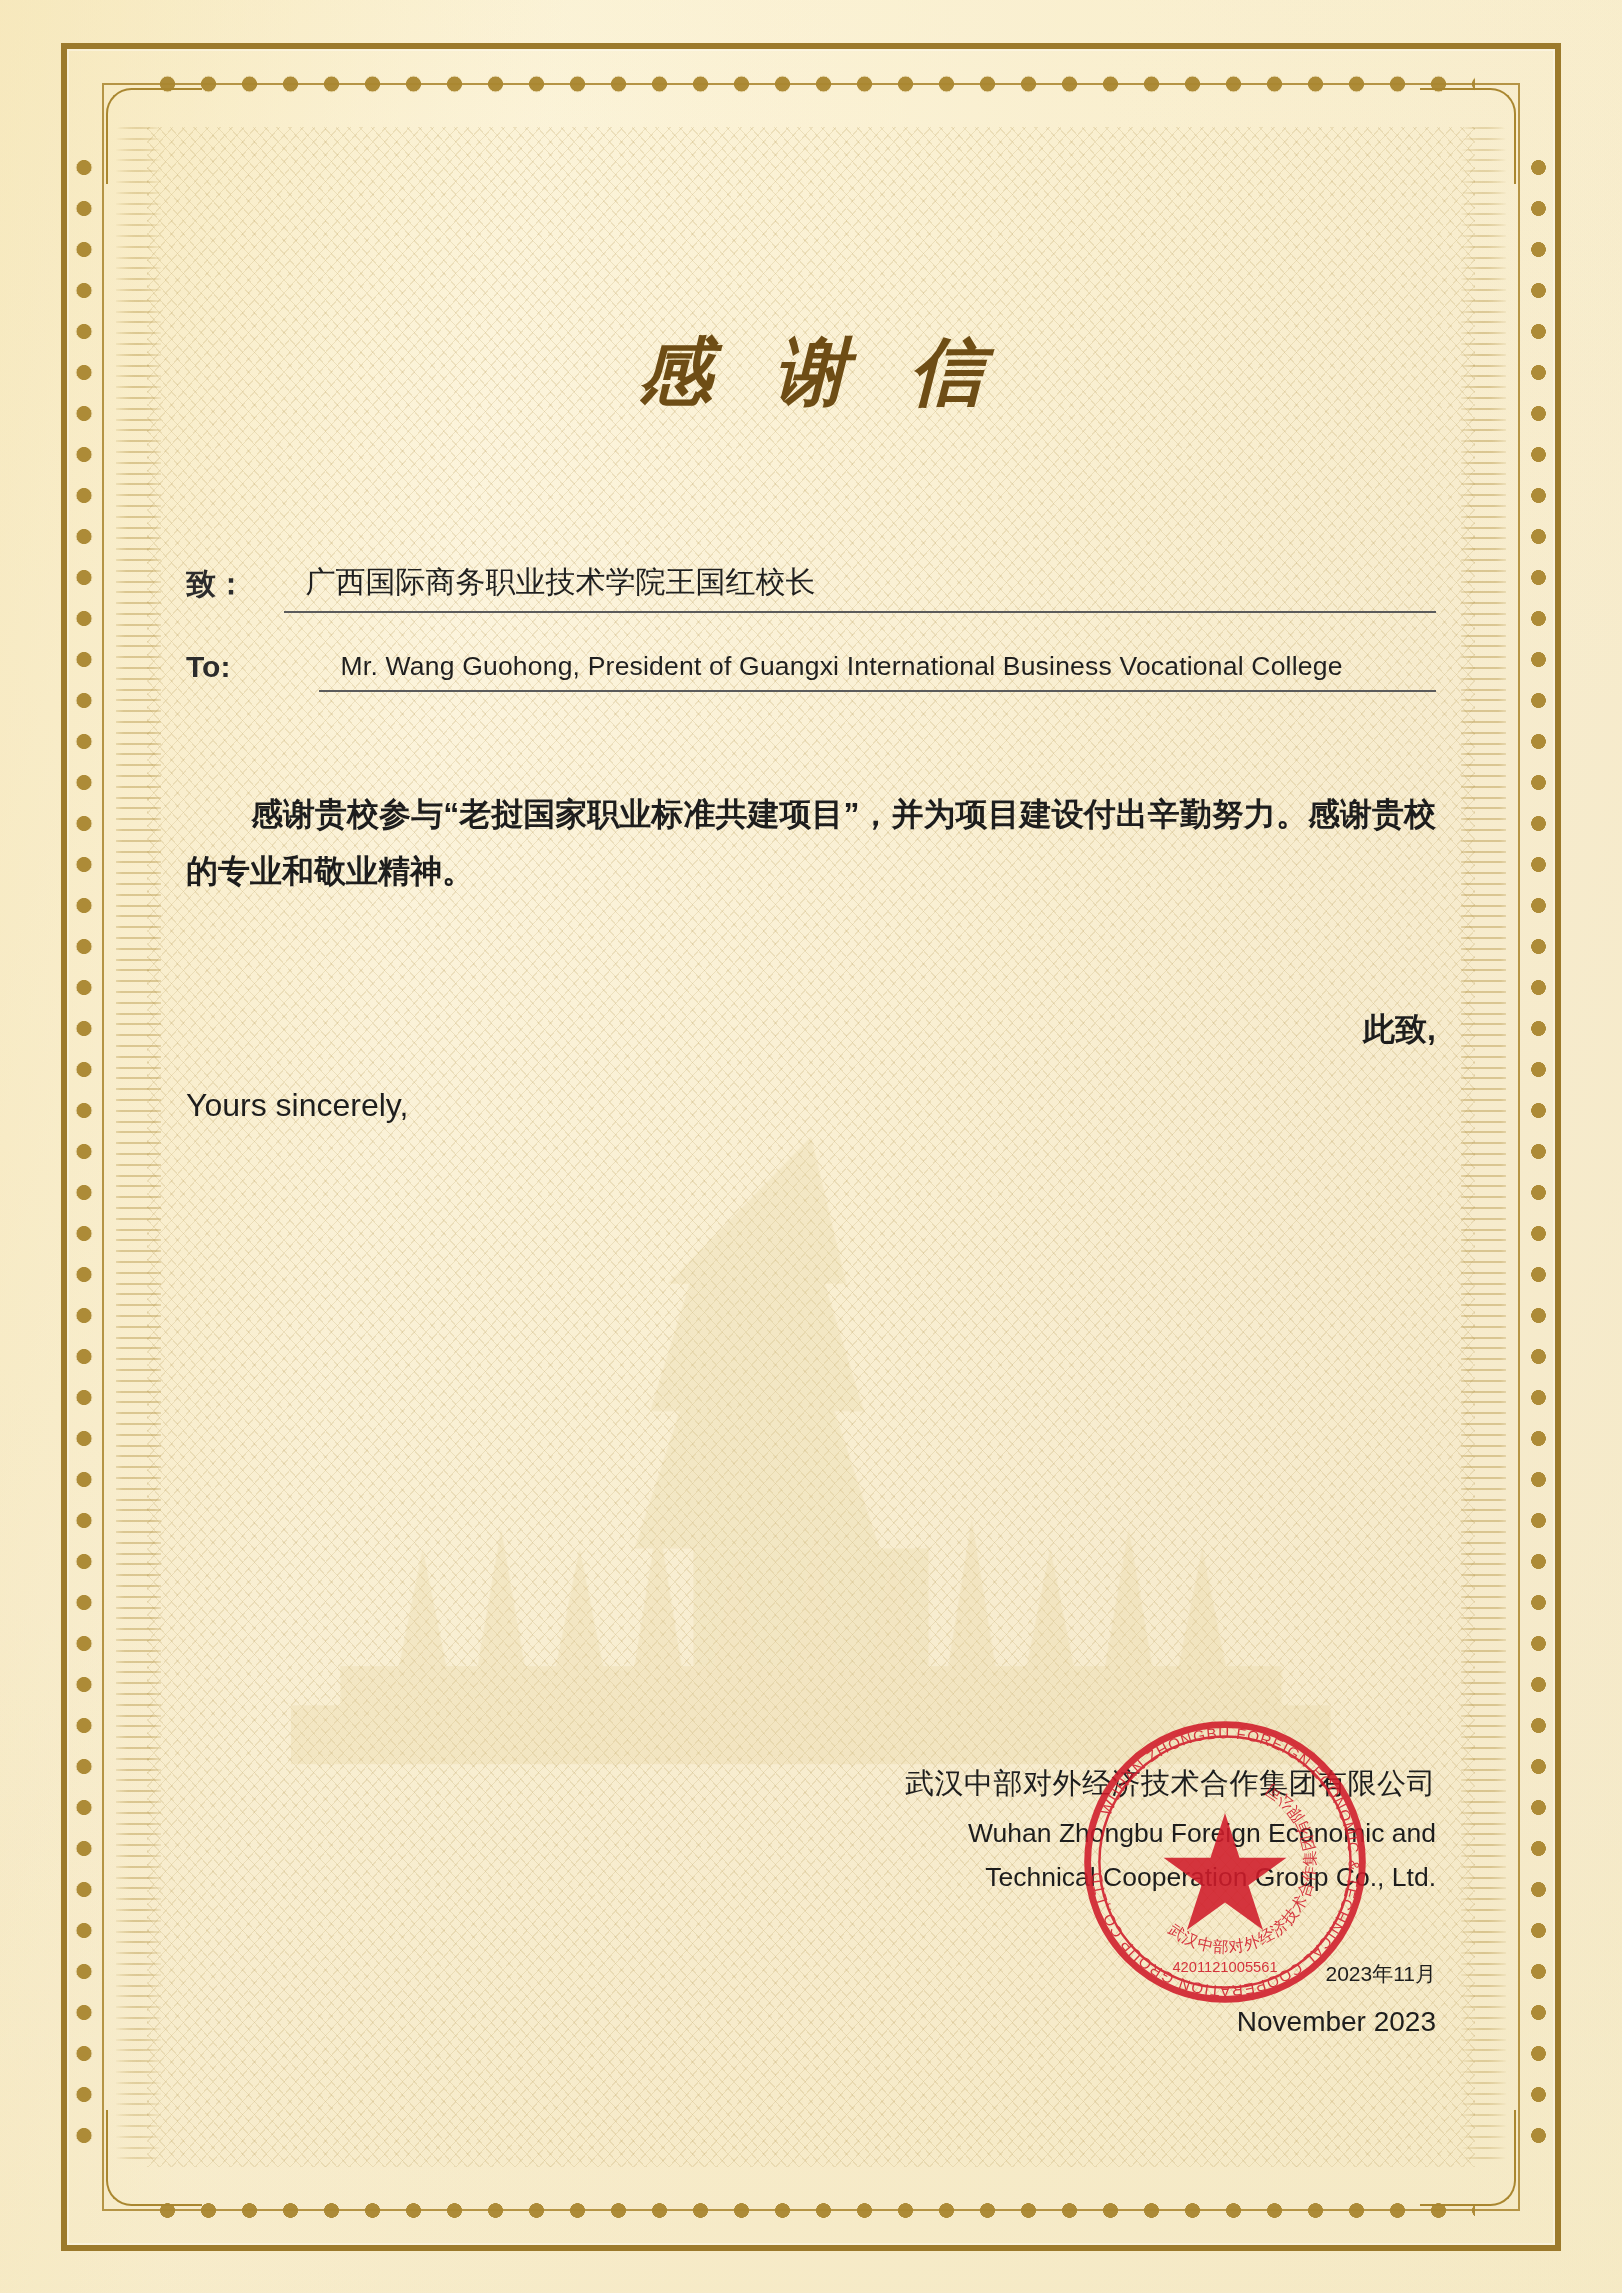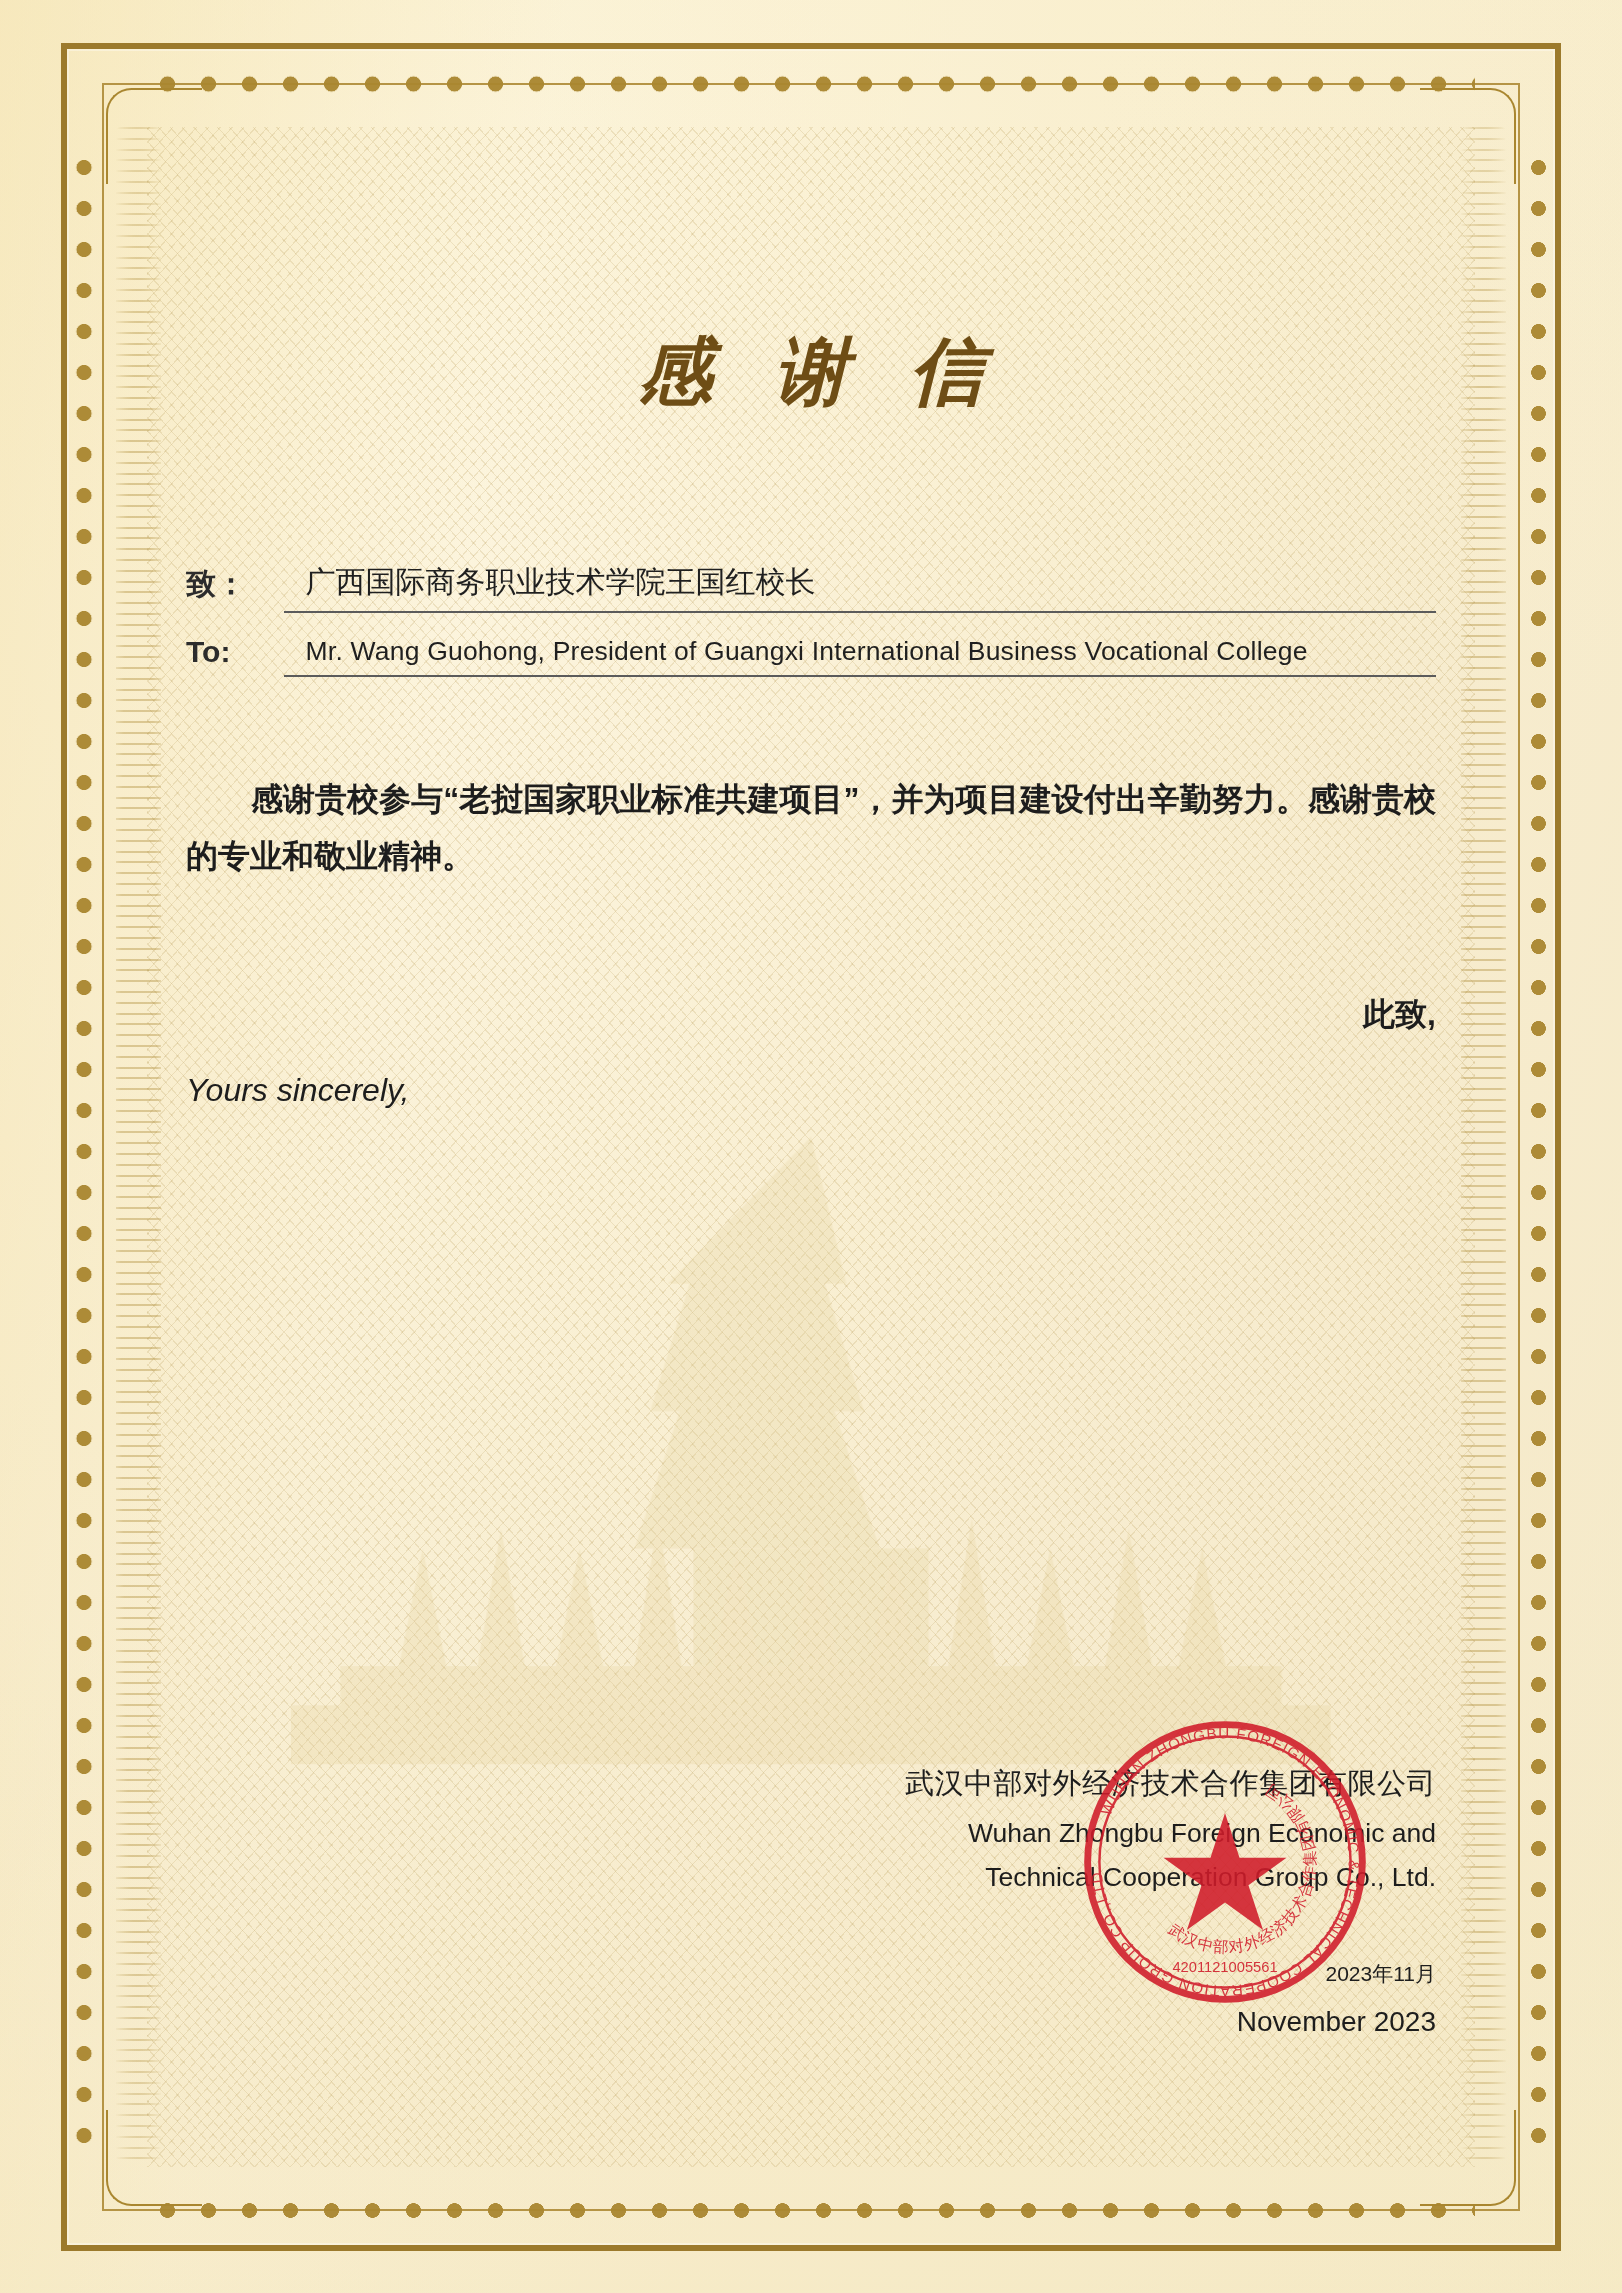--- a/index.html
+++ b/index.html
@@ -168,21 +168,21 @@
     flex: 1 1 auto;
     border-bottom: 2px solid #5b5b5b;
     padding: 0 0 7.8px 21.6px;
     font-size: 30px;
     color: #1f1f1f;
   }
   .addr-value.en {
     font-size: 26.5px;
     letter-spacing: 0.2px;
   }
-  .addr-row + .addr-row { margin-top: 22px; }
+  .addr-row + .addr-row { margin-top: 37px; gap: 35px; }
 
   
   .body-cn {
     margin-top: 94px;
     font-size: 32px;
     font-weight: bold;
     line-height: 1.78;
     color: #1d1d1d;
     text-indent: 65px;
     text-align: justify;
@@ -202,21 +202,20 @@
   .closing-cn {
     font-size: 32px;
     font-weight: bold;
     color: #1d1d1d;
     text-align: right;
   }
   .closing-en {
     margin-top: 35px;
     font-size: 32px;
     color: #1d1d1d;
-    font-style: italic;
   }
 
   
   .signature {
     position: absolute;
     right: 186px;
     top: 1764px;
     width: 706px;
     text-align: right;
   }

